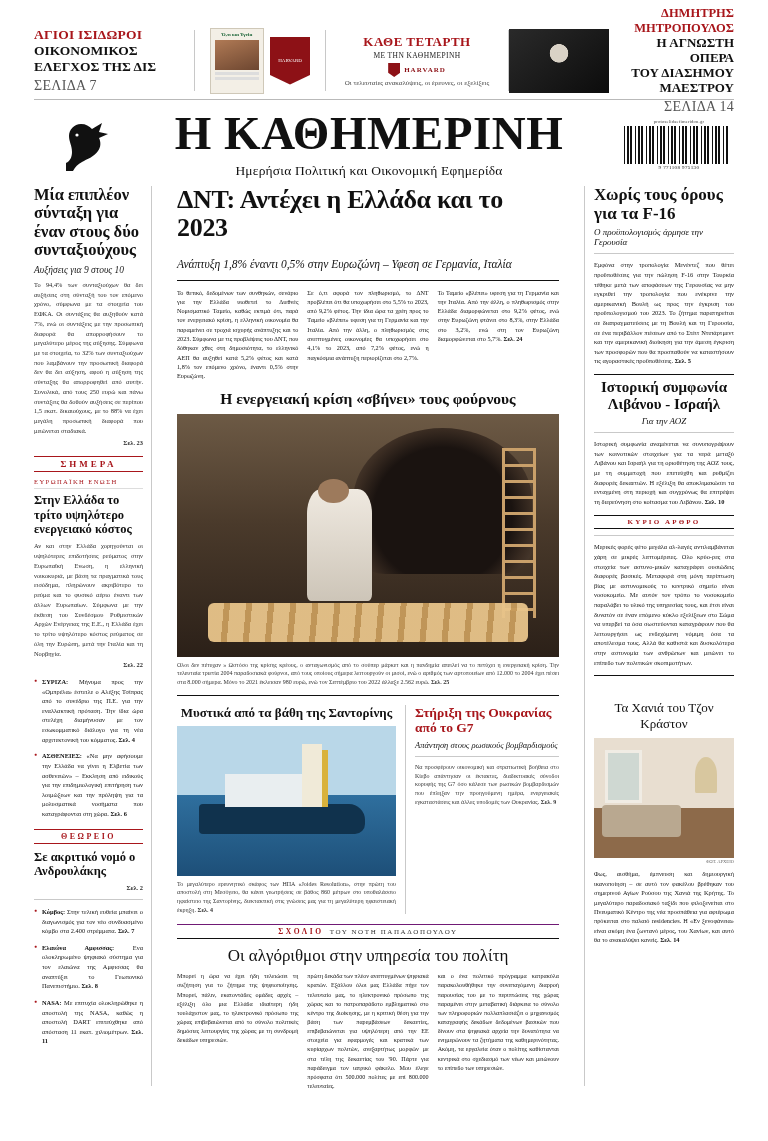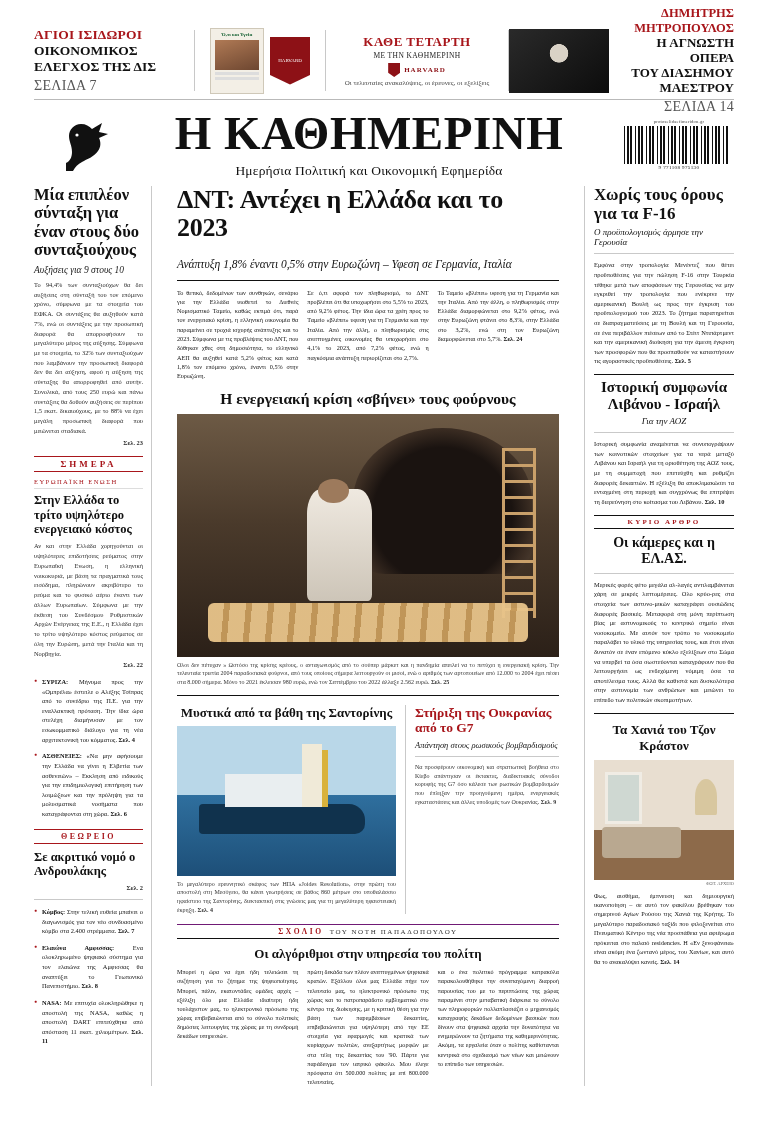--- a/index.html
+++ b/index.html
@@ -159,37 +159,37 @@
   .ship-crane { position:absolute; left:66%; top:16%; width:3%; height:38%; background:#d9b23c;}
   .ukr { flex:1; border-left:1px solid #c9c9c9; padding-left:9px;}
   .ukr-h { font-size:13.5px; font-weight:bold; line-height:1.12; color:#a8161b;}
   .ukr-sub { font-size:8.5px; font-style:italic; margin-top:5px; line-height:1.2;}
   .scholio-bar {
     display:flex; align-items:center; gap:6px; border-top:1px solid #701a75; border-bottom:1px solid #111;
     margin-top:10px; padding:2px 4px; justify-content:center;
   }
   .scholio-tag { font-size:7.5px; letter-spacing:2.6px; color:#a8161b; font-weight:bold;}
   .scholio-by { font-size:7px; letter-spacing:1.6px; color:#333;}
-  .scholio-title { text-align:center; font-size:13px; font-weight:bold; margin:7px 0 6px;}
+  .scholio-title { text-align:center; font-size:17px; font-weight:normal; margin:7px 0 6px;}
   .scholio-cols { display:flex; gap:9px;}
   .scholio-cols .c { flex:1; font-size:6.1px; line-height:1.5; text-align:justify;}
 
   
   .r-head { font-size:17px; font-weight:bold; line-height:1.1;}
   .r-kicker { font-size:9px; font-style:italic; margin-top:4px;}
   .r-body { font-size:6.4px; line-height:1.5; text-align:justify; margin-top:5px;}
   .r-body b { font-weight:bold; }
   .r-head2 { font-size:15px; font-weight:bold; line-height:1.1; margin-top:4px;}
   .r-center { text-align:center; }
   .kyrio {
     text-align:center; font-size:7px; letter-spacing:2.2px; color:#a8161b; font-weight:bold;
     border:1px solid #111; border-left:0; border-right:0; padding:2px 0; margin:9px 0 6px;
   }
   .box-head { font-size:14px; font-weight:bold; text-align:center; line-height:1.12;}
-  .chania-title { font-size:13px; font-weight:bold; text-align:center; margin:8px 0 6px; }
+  .chania-title { font-size:13px; font-weight:normal; text-align:center; margin:24px 0 6px; }
   .photo-room {
     width:100%; height:120px;
     background:
       linear-gradient(180deg,#e8ded0 0 58%, #8d6a4a 58% 100%);
     position:relative; overflow:hidden;
   }
   .room-win { position:absolute; left:8%; top:10%; width:26%; height:44%; background:#cfd8d2; border:3px solid #f0ece4;}
   .room-sofa { position:absolute; left:6%; top:56%; width:56%; height:26%; background:#b9a890; border-radius:4px;}
   .room-lamp { position:absolute; right:12%; top:16%; width:16%; height:30%; background:#d8c79f; border-radius:50% 50% 6% 6%;}
   .photo-credit { font-size:4.6px; color:#666; text-align:right; margin-top:1px;}
@@ -390,21 +390,20 @@
       <div class="rule"></div>
       <div class="r-head2 r-center">Ιστορική συμφωνία Λιβάνου - Ισραήλ</div>
       <div class="r-kicker r-center">Για την ΑΟΖ</div>
       <div class="rule-thin"></div>
       <div class="r-body">
         <span>Ιστορική συμφωνία αναμένεται να συνυπογράψουν των κοινοτικών στοιχείων για τα νερά μεταξύ Λιβάνου και Ισραήλ για τη οριοθέτηση της ΑΟΖ τους, με τη συμμετοχή που επετεύχθη και ρυθμίζει διαφορές δεκαετιών. Η εξέλιξη θα αποκλιμακώσει τα ενταγμένη στη περιοχή και συγχρόνως θα επιτρέψει τη διερεύνηση στο κοίτασμα του Λιβάνου.</span>
         <b>Σελ. 10</b>
       </div>
 
       <div class="kyrio">ΚΥΡΙΟ ΑΡΘΡΟ</div>
-      <div class="box-head">Οι κάμερες και η ΕΛ.ΑΣ.</div>
       <div class="rule-thin"></div>
       <div class="r-body">Μερικές φορές φέτο μεγάλα αλ-λαγές αντιλαμβάνεται χάρη σε μικρές λεπτομέρειες. Ολο κρύο-ρες στα στοιχεία των αστυνο-μικών καταγράφει ουσιώδεις διαφορές βασικές. Μεταφορά στη μόνη περίπτωση βίας με αστυνομικούς το κεντρικό σημείο είναι νοσοκομείο. Με αυτόν τον τρόπο το νοσοκομείο παραλάβει το υλικό της υπηρεσίας τους, και έτσι είναι δυνατόν σε έναν επόμενο κύκλο εξελίξεων στο Σώμα να υπερβεί τα όσα σωστεύονται καταγράφουν που θα λειτουργήσει ως ενδεχόμενη νόμιμη όσα τα αποτέλεσμα τους. Αλλά θα καθιστά και δυσκολότερα στην αστυνομία των ανθρώπων και μειώνει το επίπεδο των πολιτικών σκοπιμοτήτων.</div>
 
       <div class="rule"></div>
       <div class="chania-title">Τα Χανιά του Τζον Κράστον</div>
       <div class="photo-room">
         <div class="room-win"></div>
         <div class="room-lamp"></div>
         <div class="room-sofa"></div>
       </div>

